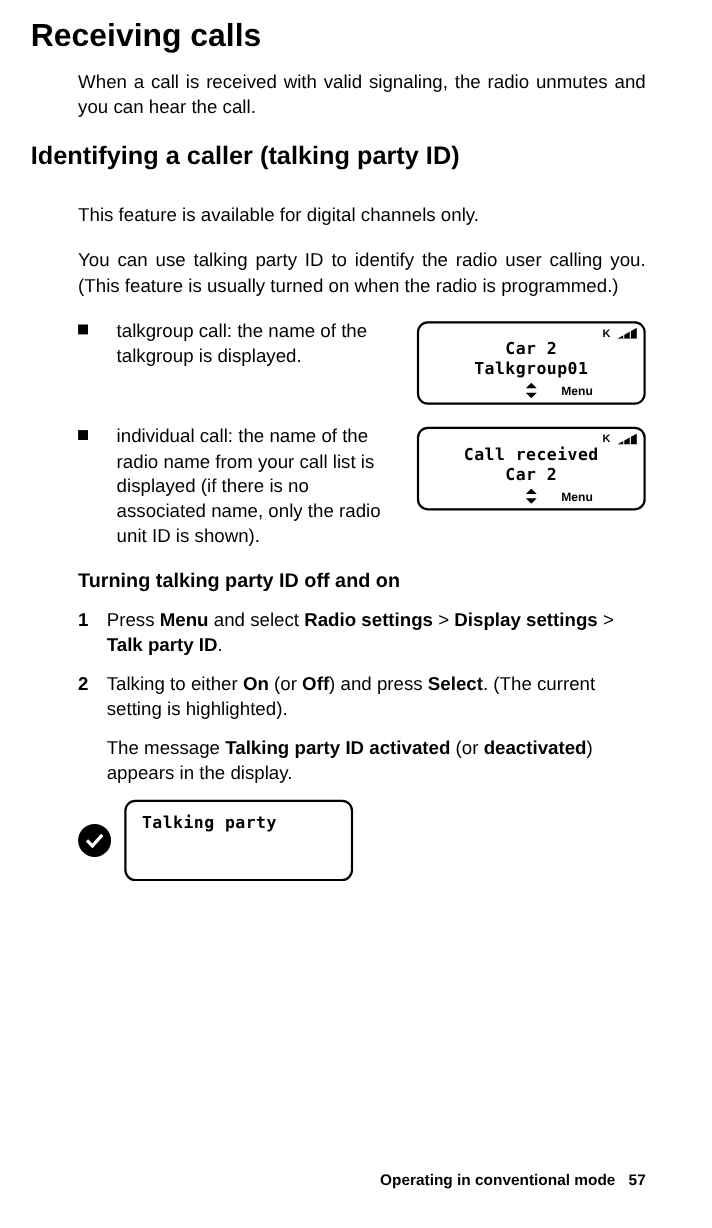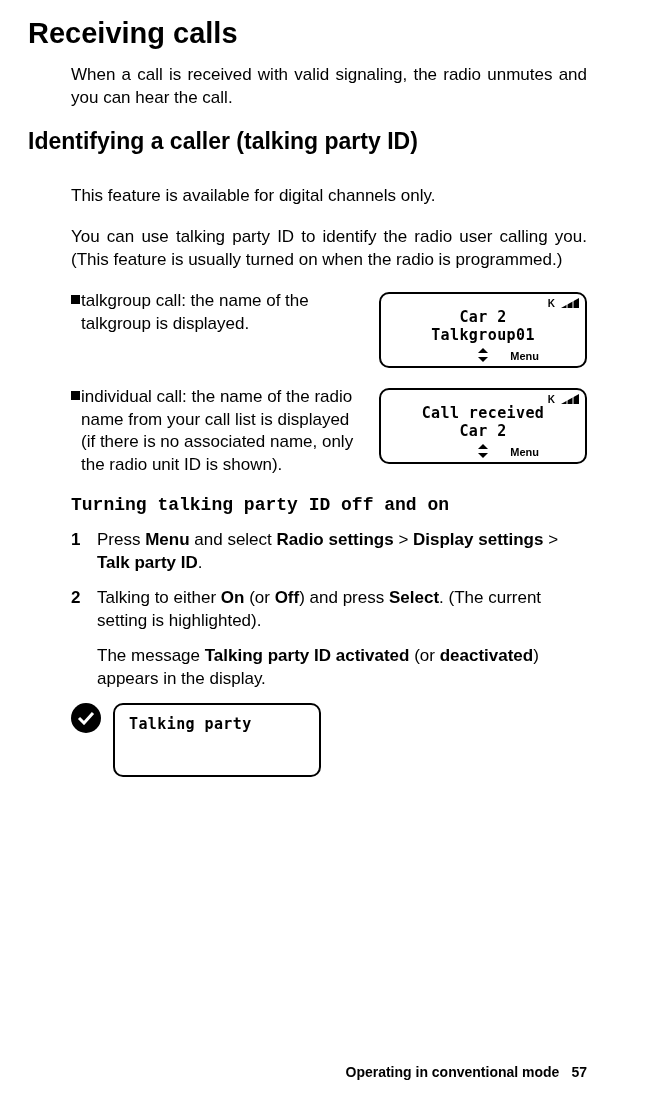--- a/index.html
+++ b/index.html
@@ -43,21 +43,21 @@
     gap: 14px;
     margin-bottom: 18px;
   }
   .row .textcol {
     flex: 1;
     font-size: 17px;
     line-height: 1.35;
   }
   .bullet-row {
     display: flex;
-    gap: 1px;
+    gap: 26px;
   }
   .square {
     width: 9px;
     height: 9px;
     background: #000;
     flex: none;
     margin-top: 5px;
   }
   .radio-screen {
     width: 208px;
@@ -99,41 +99,40 @@
     top: 4px;
     right: 6px;
     display: flex;
     align-items: center;
     gap: 6px;
   }
   .h3 {
     font-size: 18px;
     font-weight: bold;
     margin: 10px 0 14px 0;
-    font-family: Liberation Mono, monospace;
   }
   .step {
     display: flex;
     gap: 12px;
     font-size: 17px;
     line-height: 1.35;
     margin-bottom: 12px;
   }
   .step .num {
     font-weight: bold;
     width: 14px;
     flex: none;
   }
   .step .txt {
     flex: 1;
   }
   .b { font-weight: bold; }
   .confirm-row {
     display: flex;
-    align-items: flex-start;
+    align-items: center;
     gap: 12px;
     margin-top: 10px;
   }
   .check-circle {
     width: 30px;
     height: 30px;
     border-radius: 50%;
     background: #000;
     flex: none;
     display: flex;

